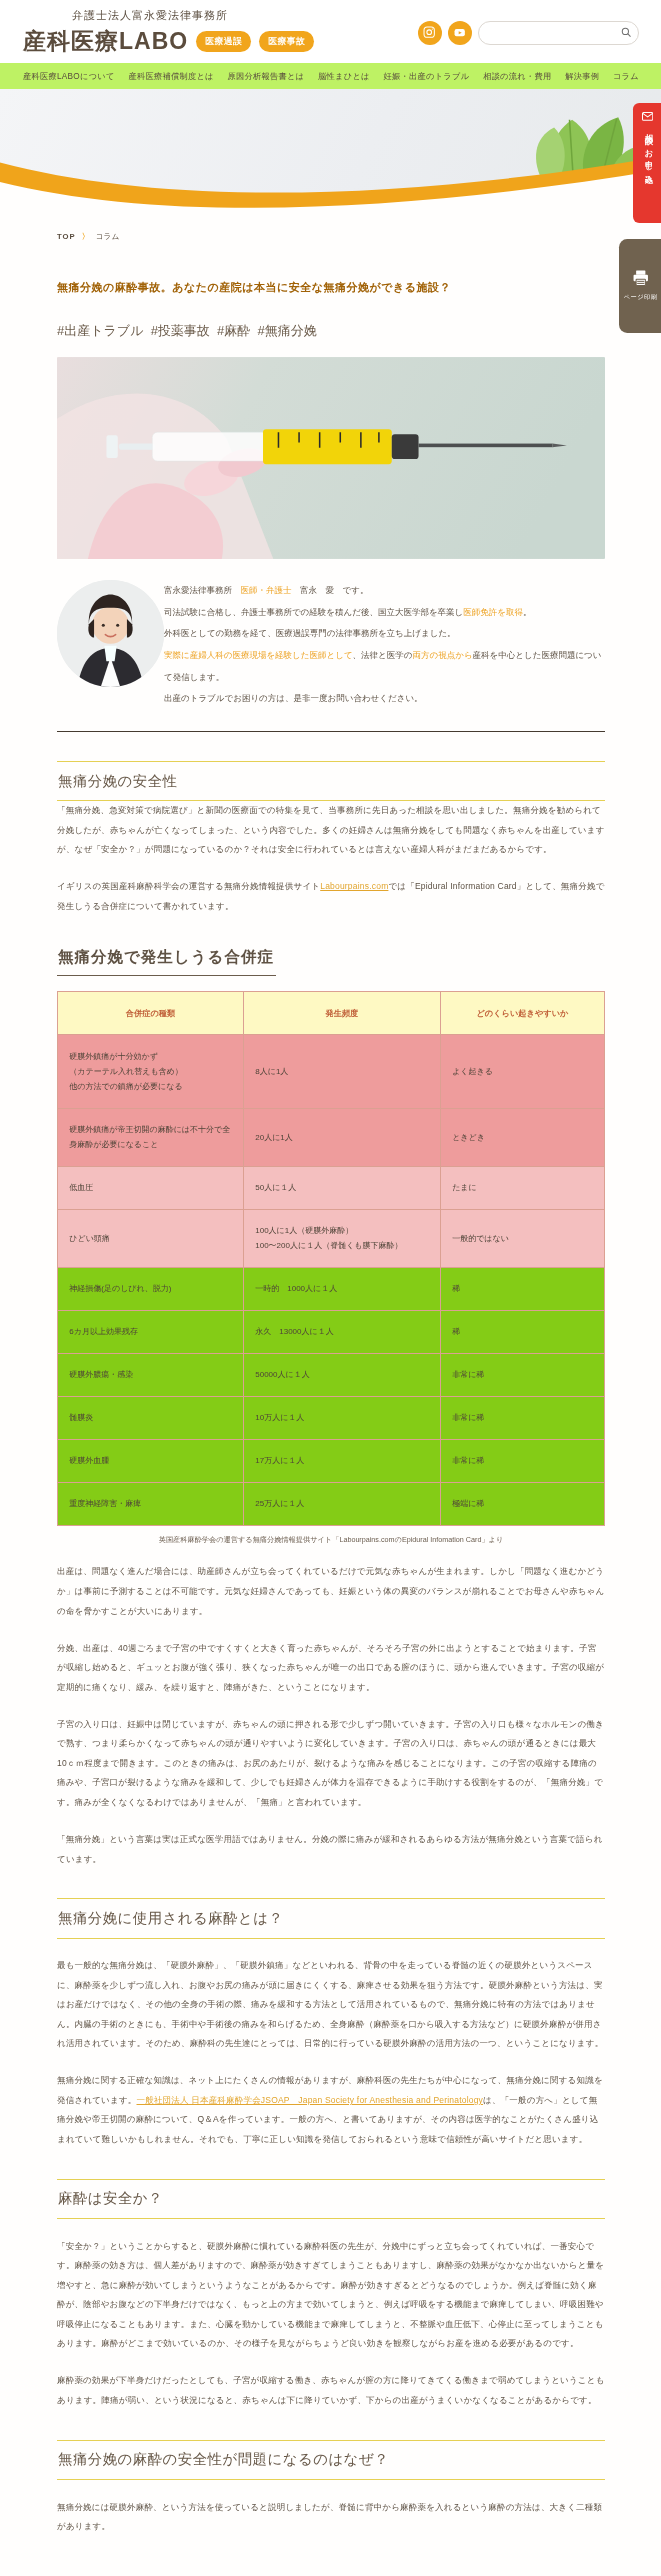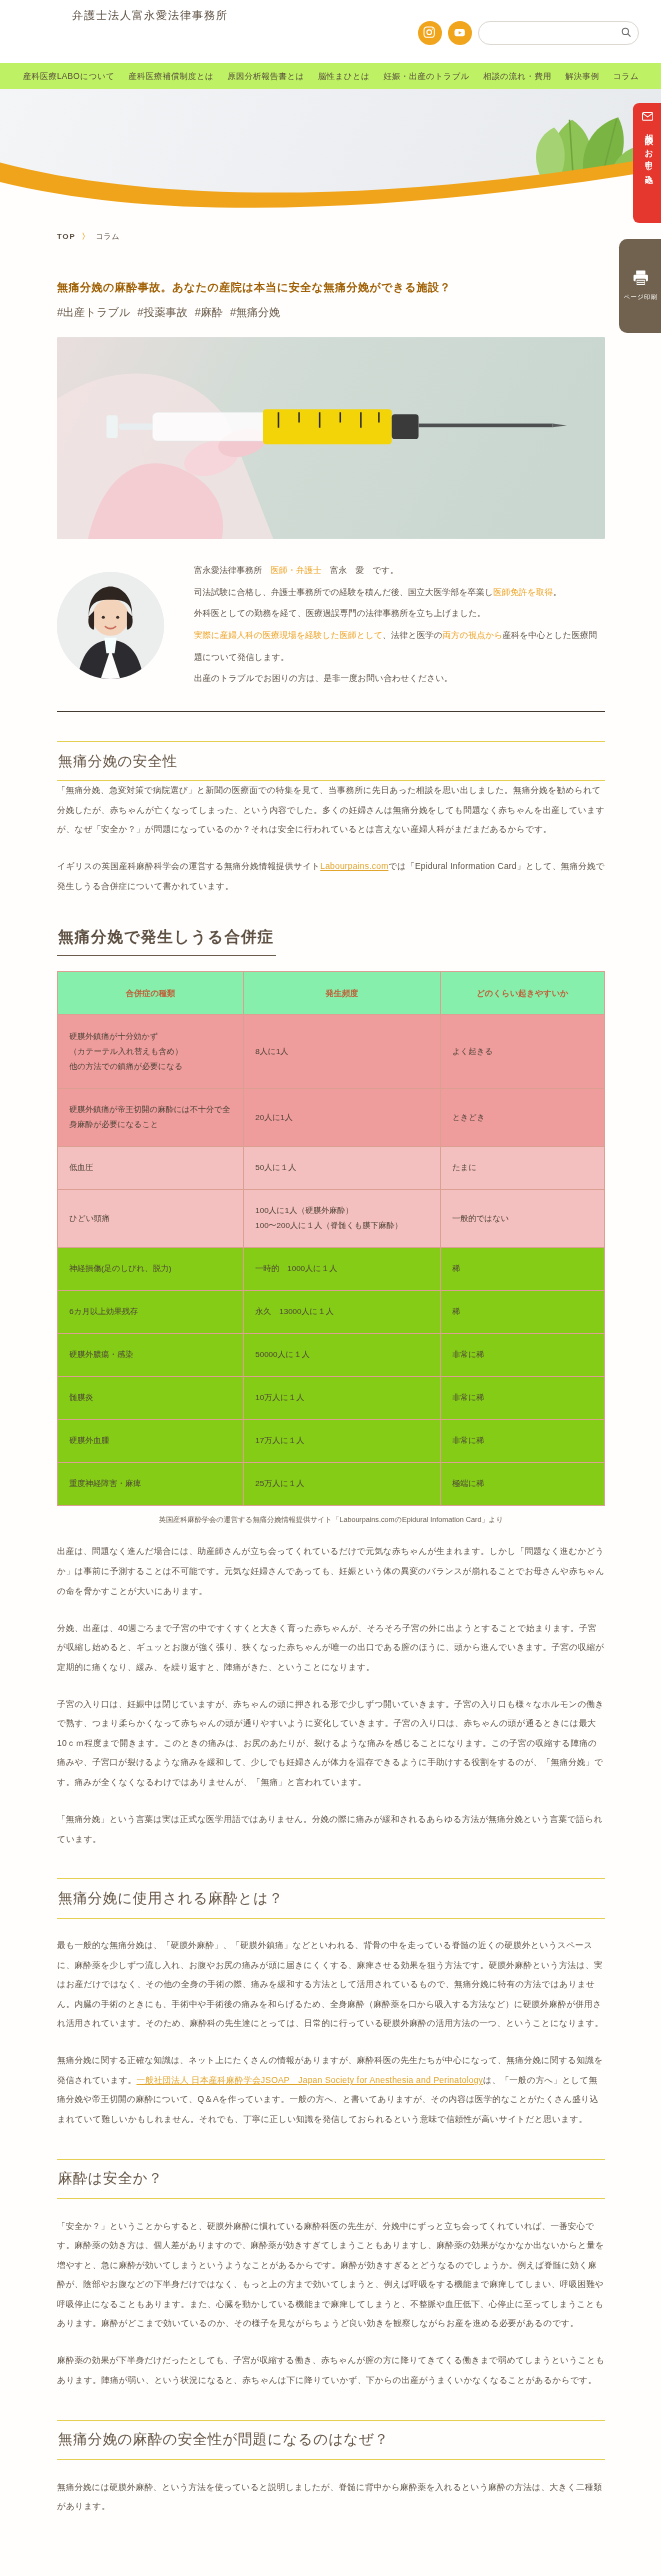--- a/index.html
+++ b/index.html
@@ -35,53 +35,58 @@
   .consult-tab { position:absolute; top:103px; right:0; width:29px; height:120px; background:#e5372e; border-radius:6.2px 0 0 6.2px; display:flex; flex-direction:column; align-items:center; padding-top:9.3px; gap:6.2px; cursor:pointer; z-index:30; }
   .consult-tab .v-text { writing-mode:vertical-rl; color:#fff; font-size:8.2px; letter-spacing:2.1px; font-weight:bold; }
   .print-btn { position:absolute; top:239px; right:0; width:43px; height:94px; background:#70624f; border-radius:8.2px 0 0 8.2px; display:flex; flex-direction:column; align-items:center; justify-content:center; gap:7.2px; cursor:pointer; z-index:30; }
   .print-btn .p-label { color:#fff; font-size:6.2px; letter-spacing:0.5px; }
 
   
   .article { width:548px; margin:0 auto; }
   h1.article-title { margin-top:37px; font-size:11px; color:#a16207; font-weight:bold; letter-spacing:0.5px; line-height:1.5; }
   .article-date { margin-top:13.4px; font-size:12.4px; color:#6a5a49; letter-spacing:1px; }
   .tag-row { margin-top:9.3px; display:flex; gap:7.2px; }
-  .tag-row a { font-size:11px; color:#6a5a49; text-decoration:none; }
+  .tag-row a { font-size:13px; color:#6a5a49; text-decoration:none;margin-top:17px; }
 
   figure.syringe-fig { margin-top:17.5px; width:548px; height:202px; border-radius:1px; overflow:hidden; }
   figure.syringe-fig svg { display:block; }
 
-  .profile { display:flex; align-items:center; gap:30px; margin-top:20.6px; padding-bottom:17.5px; }
+  .profile { display:flex; align-items:flex-start; margin-top:20.6px; padding-bottom:17.5px; }
   .avatar-wrap { flex:0 0 107px; width:107px; height:107px; border-radius:50%; overflow:hidden; background:#e9ecec; }
   .profile-text { font-size:8.5px; line-height:2.55; color:#5d5144; }
   .em-orange { color:#eda222; }
 
   .divider { border:none; border-top:1.5px solid #453b30; margin:3.1px 0 0 0; }
 
   h2.sec-head { margin-top:29px; border-top:0.5px solid #e5d054; border-bottom:0.5px solid #e5d054; padding:9.8px 1px; font-size:14.4px; font-weight:400; color:#675848; letter-spacing:0.5px; }
   .article p.body { font-size:8.5px; line-height:2.3; color:#5d5144; margin-top:17.5px; letter-spacing:0.2px; }
   .article p.body:first-of-type { margin-top:0; }
   a.gold-link { color:#e2a52e; }
 
   h3.table-title { margin-top:30px; font-size:15.5px; color:#5f5244; font-weight:600; display:inline-block; border-bottom:1px solid #6b5c4c; padding:0 2.1px 7.2px 1px; letter-spacing:1px; }
   table.comp-table { width:100%; border-collapse:collapse; margin-top:15.5px; font-size:8px; color:#4f4438; }
   table.comp-table th, table.comp-table td { border:0.5px solid #dba092; vertical-align:middle; }
-  table.comp-table th { background:#86efac; color:#c05f38; font-weight:bold; text-align:center; padding:15.5px 5.2px; font-size:8.2px; }
+  table.comp-table th { background:#fef9c3; color:#c05f38; font-weight:bold; text-align:center; padding:15.5px 5.2px; font-size:8.2px; }
   table.comp-table td { padding:13.4px 11.3px; line-height:1.9; white-space:pre-line; background:#84cc16; }
   tr[data-tone="dark"] td { background:#ee9c9c; }
   tr[data-tone="mid"]  td { background:#f4bfbf; }
   .table-caption { text-align:center; font-size:7.2px; color:#6b5d4f; margin-top:9.3px; }
 </style>
 </head>
 <body>
 
 <div class="page">
 
   <header class="site-header">
     <div class="firm-name">弁護士法人富永愛法律事務所</div>
+    <div class="logo-row">
+      <div class="logo">産科医療LABO</div>
+      <span class="badge">医療過誤</span>
+      <span class="badge">医療事故</span>
+    </div>
     <div class="header-right">
       <div class="social-circle">
         <svg width="12.4" height="12.4" viewBox="0 0 24 24" fill="none" stroke="#fff" stroke-width="2">
           <rect x="2" y="2" width="20" height="20" rx="6"></rect>
             <circle cx="12" cy="12" r="4.5"></circle>
             <circle cx="18" cy="6" r="1.3" fill="#fff" stroke="none"></circle>
         </svg>
       </div>
       <div class="social-circle">
         <svg width="13.4" height="13.4" viewBox="0 0 26 26">

